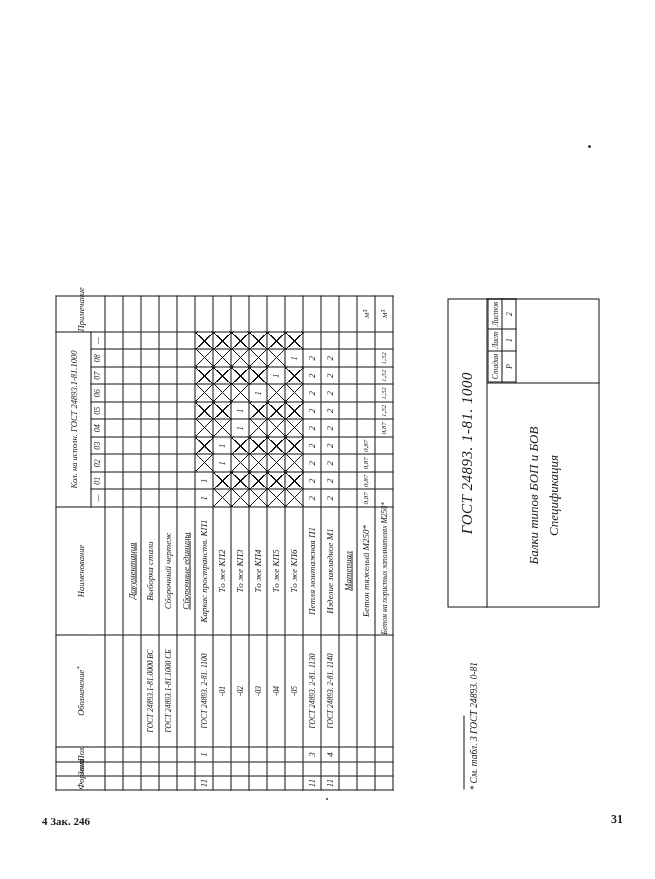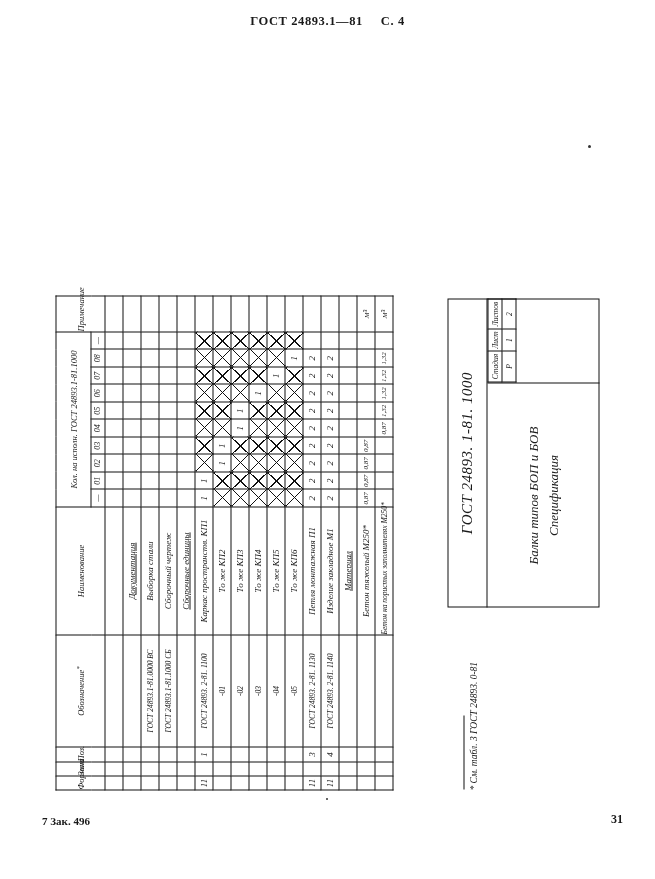--- a/index.html
+++ b/index.html
@@ -134,23 +134,20 @@
   }
 
   
   .speck{position:absolute;background:#333;border-radius:50%;}
 </style>
 </head>
 <body>
 
 <div class="page">
 
-  <div class="run-head">
-    <span class="gost">ГОСТ 24893.1—81</span><span>С. 4</span>
-  </div>
 
   <div class="sheet-wrap">
     <div class="sheet">
 
       <table class="spec main-tbl" id="main-table">
         <colgroup>
           <col class="col-fmt">
             <col class="col-zone">
             <col class="col-pos">
           <col class="col-oboz">
@@ -508,18 +505,18 @@
                   <td>2</td>
                 </tr>
           </tbody>
             </table>
         </div>
       </div>
 
     </div>
   </div>
 
-  <div class="foot-left">7 Зак. 496</div>
+  <div class="foot-left">4 Зак. 246</div>
   <div class="foot-right">31</div>
 
   <div class="speck" style="left:588px;top:145px;width:3px;height:3px;"></div>
   <div class="speck" style="left:326px;top:798px;width:2px;height:2px;"></div>
 </div>
 
 </body></html>

